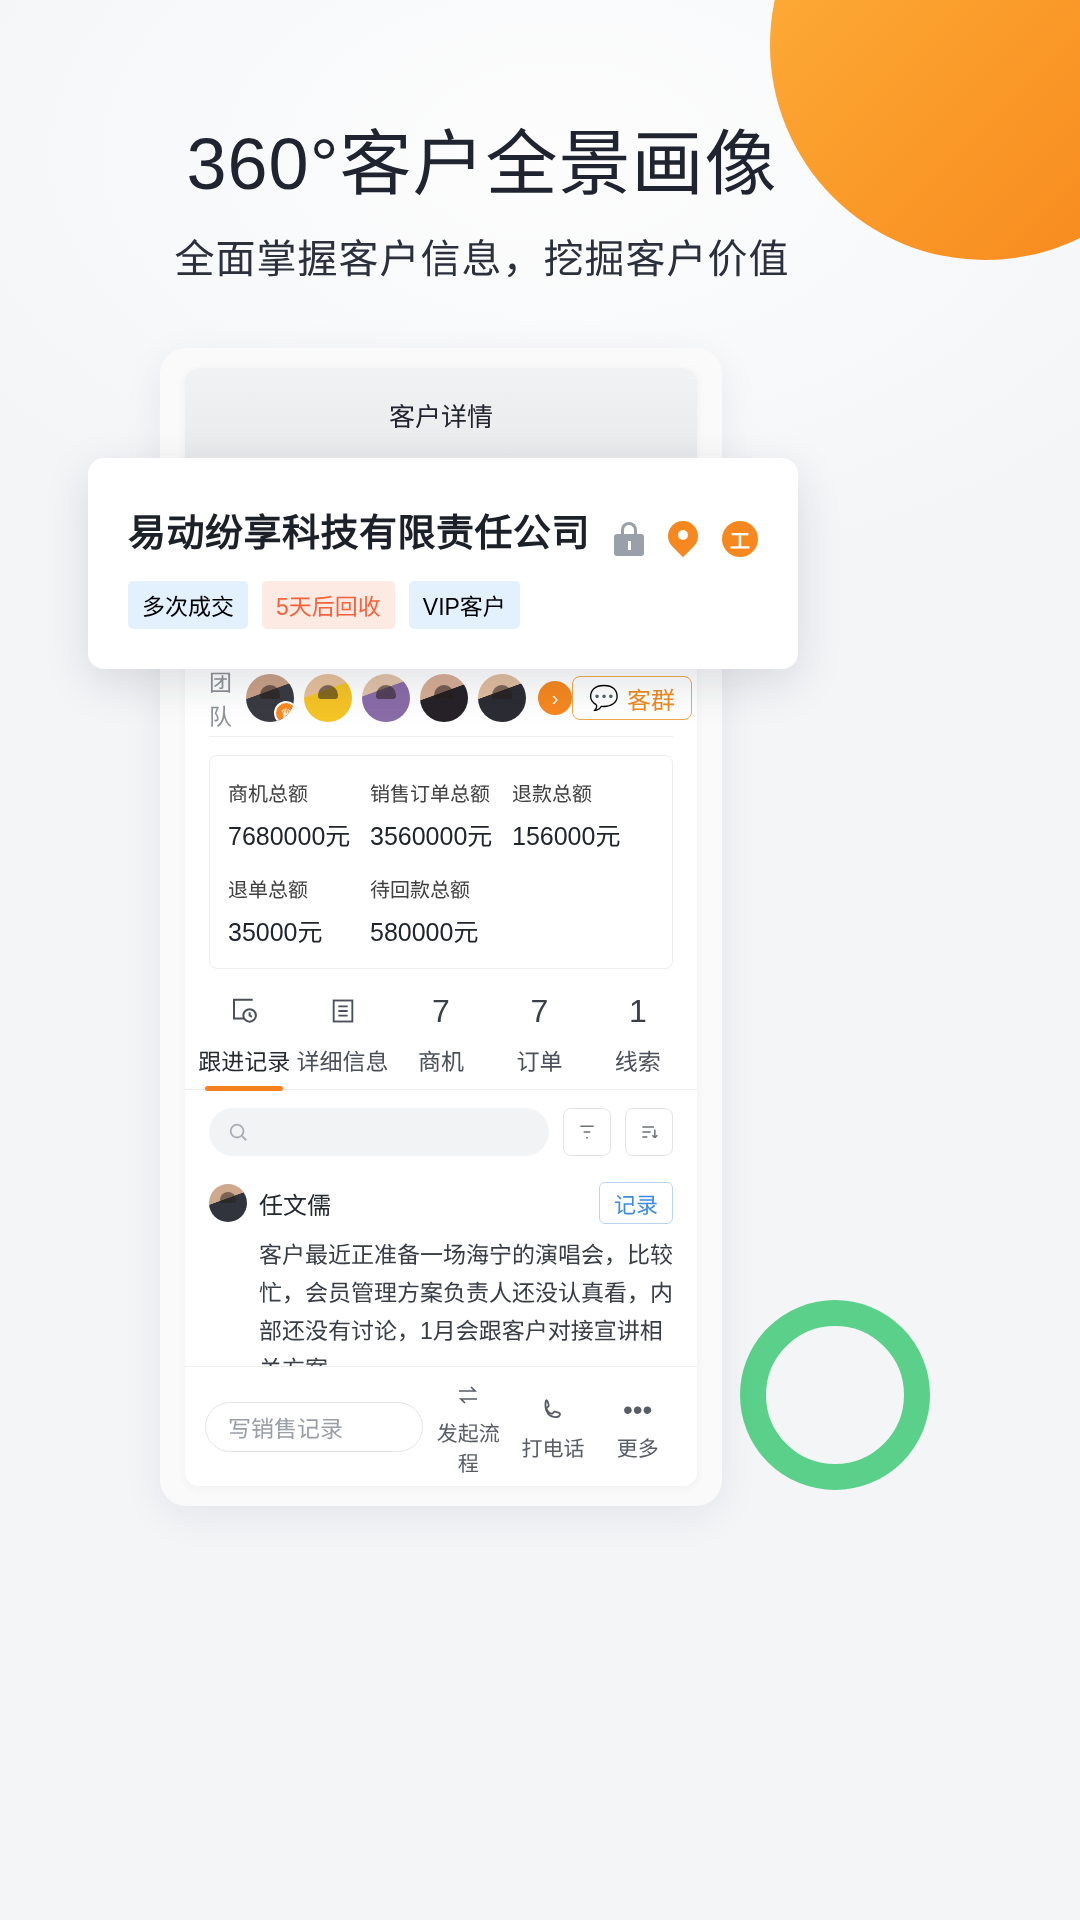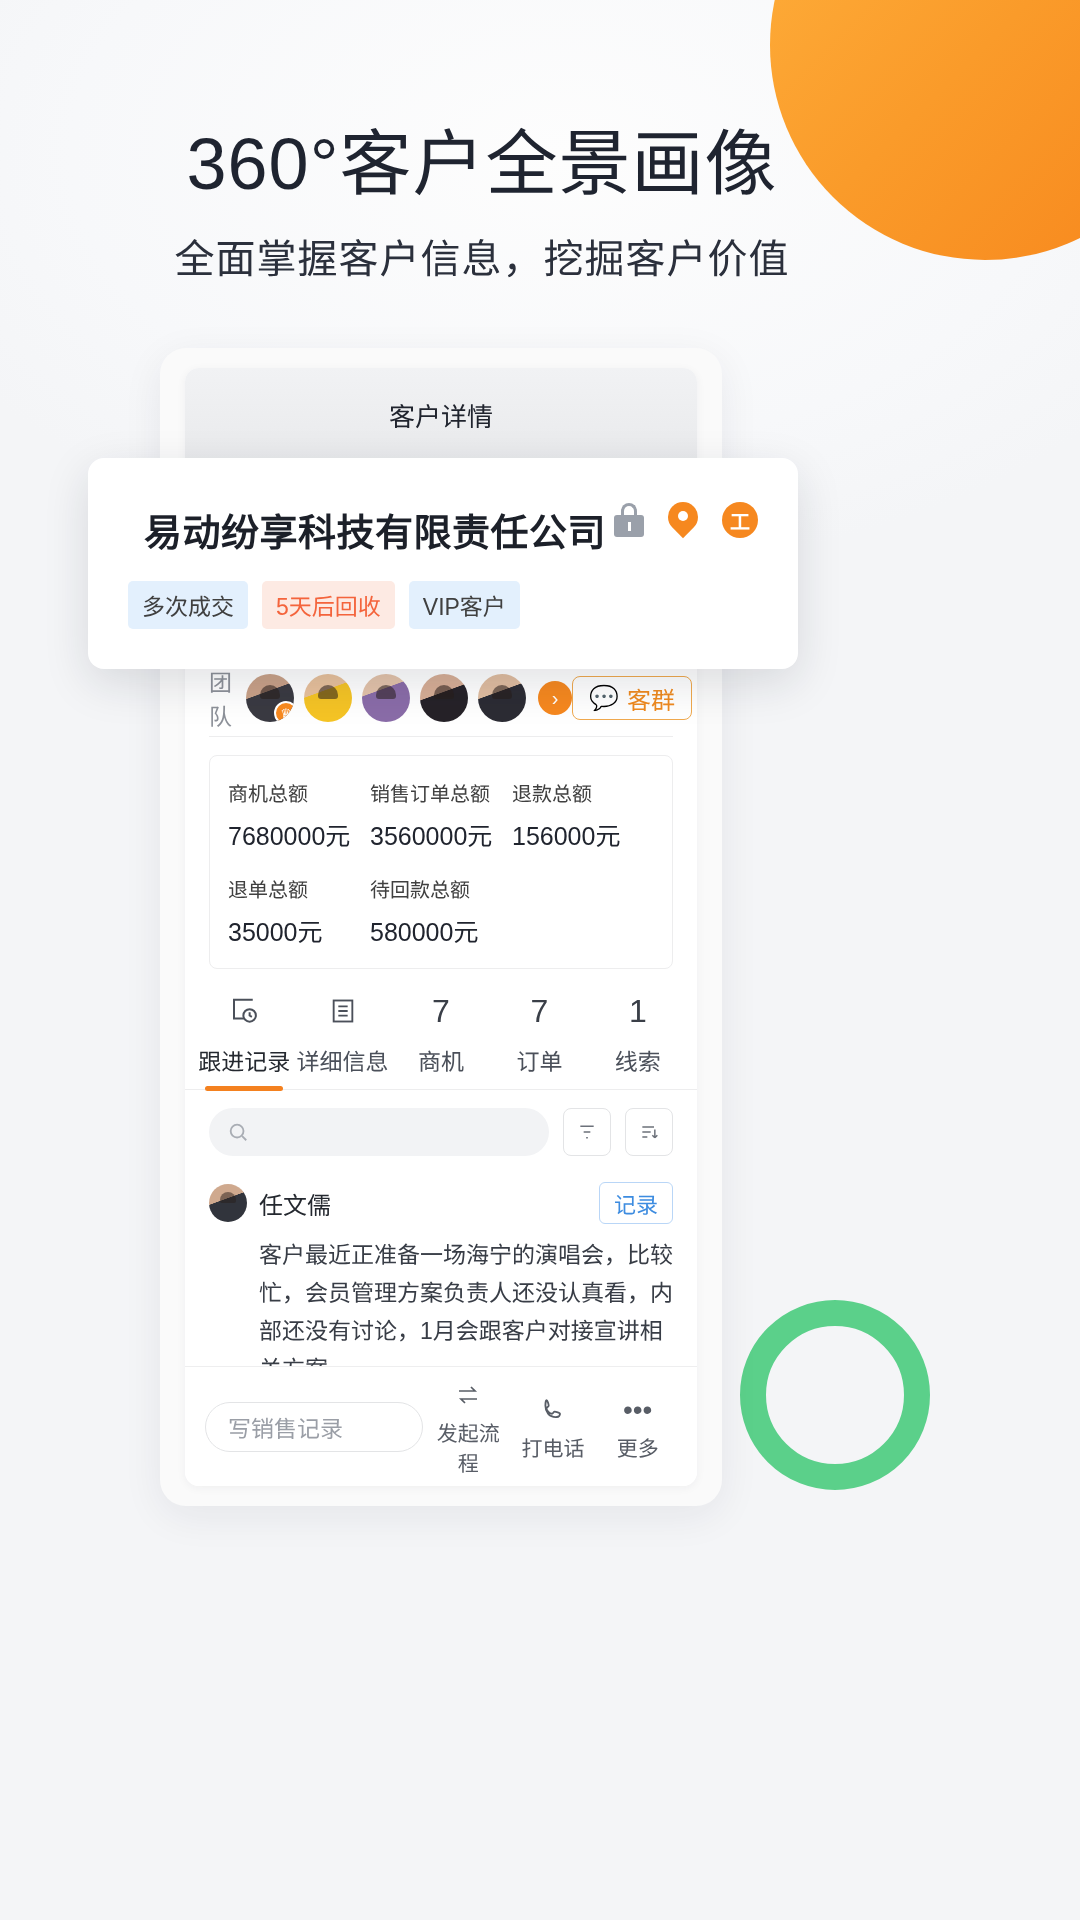--- a/index.html
+++ b/index.html
@@ -262,21 +262,21 @@
   
   .float-card {
     position: absolute;
     left: 88px; top: 458px;
     width: 710px;
     background: #ffffff;
     border-radius: 16px;
     box-shadow: 0 14px 46px rgba(25,30,45,0.13);
     padding: 44px 40px 40px;
   }
-  .fc-row { display: flex; align-items: flex-start; margin-left: 16px; }
+  .fc-row { display: flex; align-items: flex-end; }
   .fc-name {
     font-size: 38px; font-weight: 700; color: #1c2029; letter-spacing: 0.5px;
   }
   .fc-icons { margin-left: auto; display: flex; align-items: center; gap: 24px; }
   .ic-lock {
     width: 30px; height: 34px; position: relative;
   }
   .ic-lock .body {
     position: absolute; bottom: 0; left: 0; width: 30px; height: 22px;
     background: #9aa0aa; border-radius: 3px;
@@ -301,21 +301,21 @@
     background: #fff; border-radius: 50%;
   }
   .ic-badge {
     width: 36px; height: 36px; border-radius: 50%;
     background: #f6881f; color: #fff;
     display: flex; align-items: center; justify-content: center;
     font-size: 20px; font-weight: 700;
   }
   .fc-tags { margin-top: 24px; display: flex; gap: 14px; }
   .tag { border-radius: 5px; padding: 7px 14px; font-size: 23px; }
-  .tag-blue { background: #e3f0fd; color: #404040; }
+  .tag-blue { background: #e3f0fd; color: #000000; }
   .tag-red  { background: #fdeae3; color: #f4643c; }
 </style>
 </head>
 <body>
 
 <div id="stage">
 
   <div class="orange-blob"></div>
   <div class="green-ring"></div>
 

